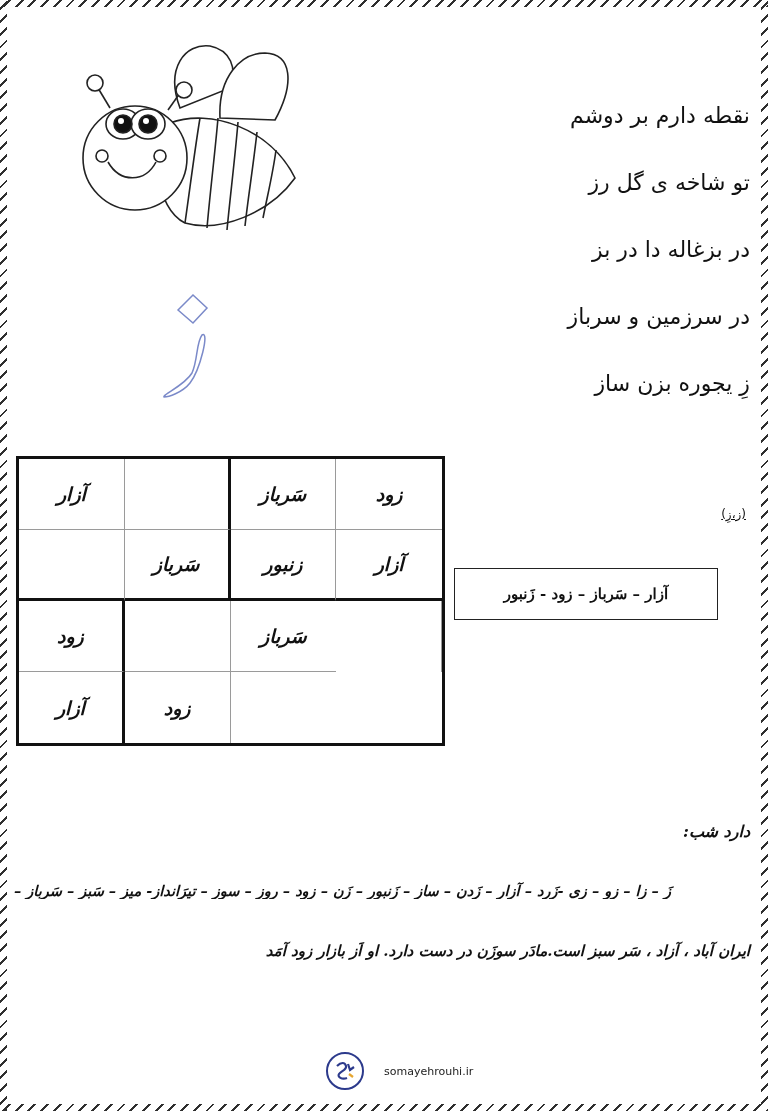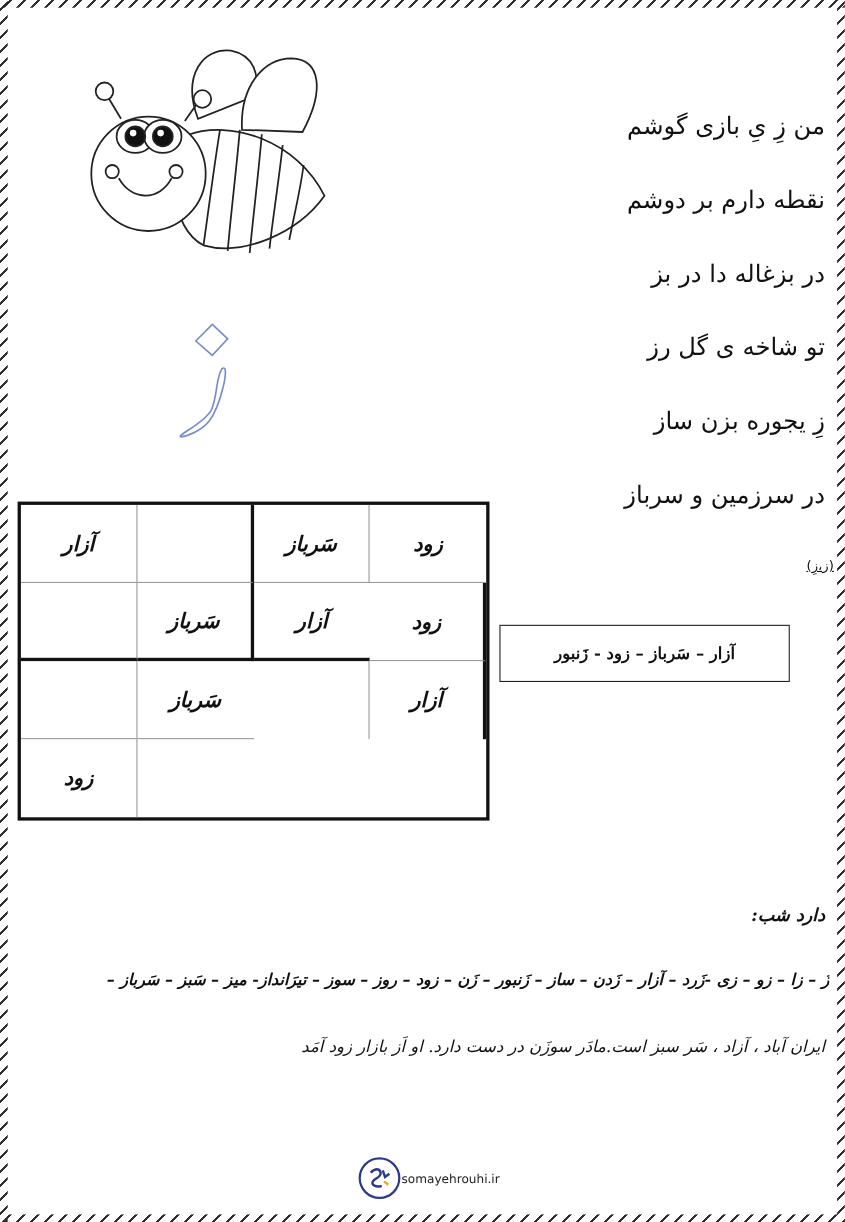--- a/index.html
+++ b/index.html
@@ -22,21 +22,21 @@
     background-image: repeating-linear-gradient(-45deg, #2f2f2f 0 2px, transparent 2px 9px); }
   .frame-right { right: 0; top: 0; width: 7px; height: 1111px;
     background-image: repeating-linear-gradient(-45deg, #2f2f2f 0 2px, transparent 2px 9px); }
 
   .poem { position: absolute; right: 18px; top: 82px; direction: rtl; text-align: right; }
   .poem-line { font-family: "DejaVu Sans", sans-serif; font-size: 22px; line-height: 67px; height: 67px; white-space: nowrap; }
 
   .bee { position: absolute; left: 70px; top: 38px; width: 235px; height: 195px; }
   .big-letter { position: absolute; left: 160px; top: 285px; width: 90px; height: 120px; }
 
-  .hint { position: absolute; right: 10px; top: 507px; font-size: 12px; text-decoration: underline; direction: rtl; }
+  .hint { position: absolute; right: 22px; top: 507px; font-size: 12px; text-decoration: underline; direction: rtl; }
 
   .sudoku {
     position: absolute; left: 16px; top: 456px; width: 429px; height: 290px;
     border: 3px solid #111; box-sizing: border-box;
     display: grid; grid-template-columns: repeat(4, 1fr); grid-template-rows: repeat(4, 1fr);
   }
   .cell {
     border-right: 1px solid #9a9a9a; border-bottom: 1px solid #9a9a9a;
     display: flex; align-items: center; justify-content: center;
     font-family: "DejaVu Serif", serif; font-weight: bold; font-style: italic; font-size: 19px;
@@ -49,26 +49,26 @@
 
   .wordbox {
     position: absolute; left: 454px; top: 568px; width: 264px; height: 52px;
     border: 1.5px solid #222; box-sizing: border-box;
     display: flex; align-items: center; justify-content: center;
     font-family: "DejaVu Serif", serif; font-weight: bold; font-size: 15px; direction: rtl;
   }
 
   .dict-title { position: absolute; right: 18px; top: 822px; direction: rtl;
     font-family: "DejaVu Serif", serif; font-weight: bold; font-style: italic; font-size: 16px; }
-  .dict-line1 { position: absolute; right: 14px; top: 882px; width: 740px; direction: rtl; text-align: right; white-space: nowrap;
+  .dict-line1 { position: absolute; right: 14px; top: 882px; width: 740px; direction: rtl; text-align: left; white-space: nowrap;
     font-family: "DejaVu Serif", serif; font-weight: bold; font-style: italic; font-size: 14.5px; overflow: hidden; }
   .dict-line2 { position: absolute; right: 18px; top: 942px; direction: rtl; white-space: nowrap;
-    font-family: "DejaVu Serif", serif; font-weight: normal; font-style: italic; font-size: 15px; }
+    font-family: "DejaVu Serif", serif; font-weight: bold; font-style: italic; font-size: 15px; }
 
-  .footer { position: absolute; left: 326px; top: 1052px; display: flex; align-items: center; gap: 1px; }
+  .footer { position: absolute; left: 326px; top: 1052px; display: flex; align-items: center; gap: 20px; }
   .logo { width: 38px; height: 38px; border-radius: 50%; border: 2px solid #2c3a8c; box-sizing: border-box;
     display: flex; align-items: center; justify-content: center; }
   .site { font-family: "DejaVu Sans", sans-serif; font-size: 11px; color: #222; }
 </style>
 </head>
 <body>
 
 <div class="frame-top"></div>
 <div class="frame-bottom"></div>
 <div class="frame-left"></div>
@@ -104,38 +104,38 @@
   <circle cx="90" cy="118" r="6" fill="#fff"></circle>
   <path d="M38 124 C50 145,75 145,86 124"></path>
 </svg>
 
 <svg class="big-letter" viewBox="0 0 90 120" fill="#fff" stroke="#7b8ac9" stroke-width="1.5">
   <path d="M18 25 L33 10 L47 23 L33 38 Z"></path>
   <path d="M42 50 C50 45,40 85,30 98 C22 108,8 112,4 112 C2 110,25 100,32 88 C38 75,36 58,42 50 Z"></path>
 </svg>
 
 <div class="poem">
-  <div class="poem-line">من زِ یِ  بازی گوشم</div>
   <div class="poem-line">نقطه دارم بر دوشم</div>
+  <div class="poem-line">تو شاخه ی گل رز</div>
   <div class="poem-line">در بزغاله دا در بز</div>
-  <div class="poem-line">تو شاخه ی گل رز</div>
+  <div class="poem-line">در سرزمین و سرباز</div>
   <div class="poem-line">زِ یجوره  بزن ساز</div>
-  <div class="poem-line">در سرزمین و سرباز</div>
 </div>
 
 <div class="hint">(ز،زِ)</div>
 
 <div class="sudoku">
   <div class="cell c0 r0">آزار</div>
   <div class="cell c1 r0"></div>
   <div class="cell c2 r0">سَرباز</div>
   <div class="cell c3 r0">زود</div>
 
   <div class="cell c0 r1"></div>
   <div class="cell c1 r1">سَرباز</div>
+  <div class="cell c2 r1">زنبور</div>
   <div class="cell c3 r1">آزار</div>
 
   <div class="cell c1 r2">زود</div>
   <div class="cell c2 r2"></div>
   <div class="cell c3 r2">سَرباز</div>
 
   <div class="cell c0 r3"></div>
   <div class="cell c1 r3">آزار</div>
   <div class="cell c2 r3">زود</div>
   <div class="cell c3 r3"></div>

